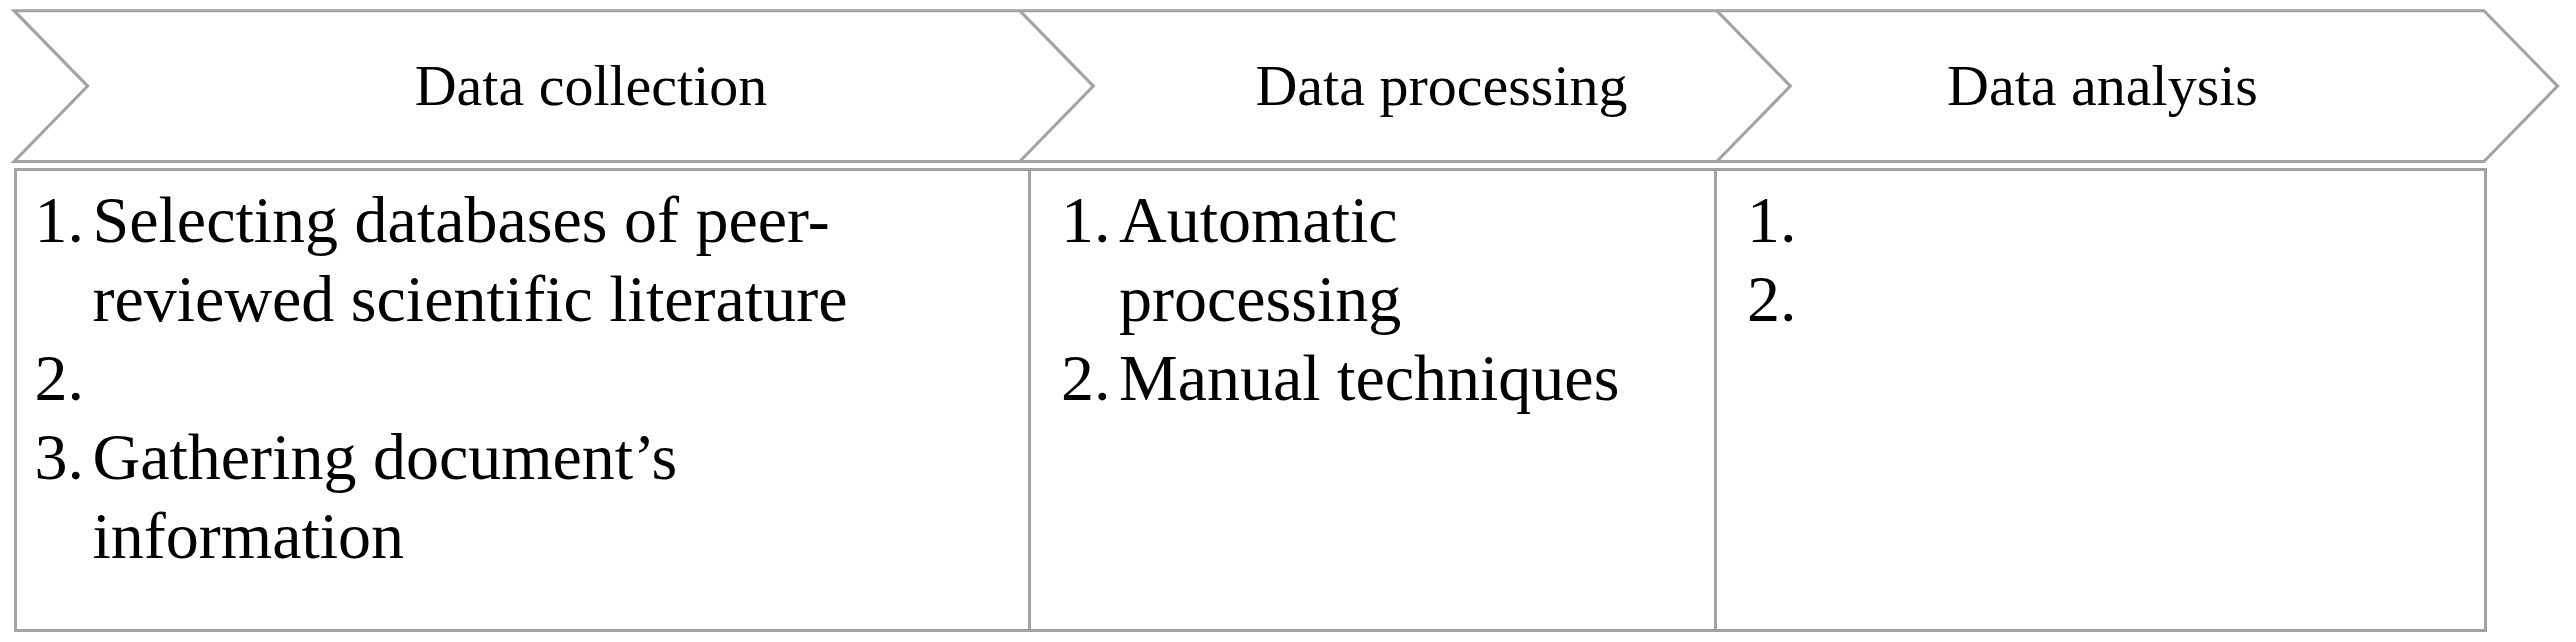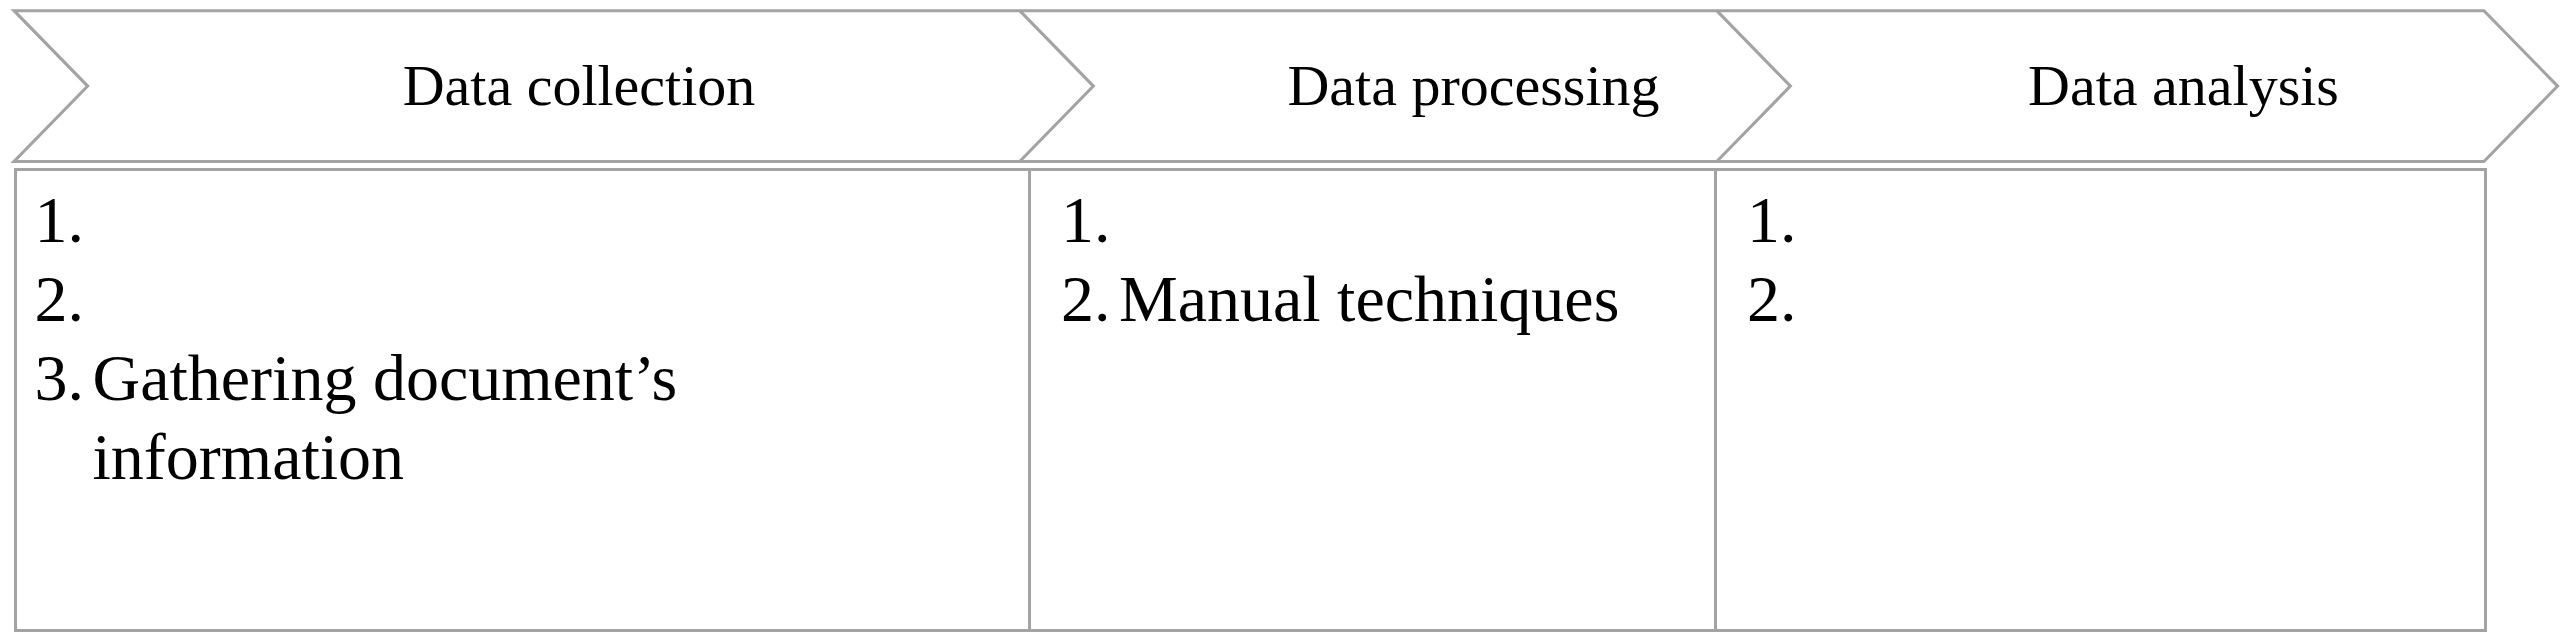--- a/index.html
+++ b/index.html
@@ -29,23 +29,23 @@
     top: 10.5px;
     height: 151px;
     display: flex;
     align-items: center;
     justify-content: center;
     font-size: 58px;
     line-height: 1;
     white-space: nowrap;
     color: #000000;
   }
-  .stage-label.s1 { left: 76px;  width: 1006px; }
-  .stage-label.s2 { left: 1125px; width: 697px; text-align: right;  }
-  .stage-label.s3 { left: 1800px; width: 767px;  }
+  .stage-label.s1 { left: 88px;  width: 1006px; }
+  .stage-label.s2 { left: 1093px; width: 697px; text-align: right;  }
+  .stage-label.s3 { left: 1719px; width: 767px;  }
 
   .steps-table {
     position: absolute;
     left: 14px;
     top: 168px;
     width: 2473px;
     height: 464px;
     box-sizing: border-box;
     border: 3.5px solid #a3a3a3;
     display: flex;
@@ -95,34 +95,38 @@
 
   <div class="stage-label s1">Data collection</div>
   <div class="stage-label s2">Data processing</div>
   <div class="stage-label s3">Data analysis</div>
 
   <div class="steps-table">
 
     <div class="col c1">
       <div class="step">
         <span class="num">1.</span>
+        <span class="txt">Selecting databases of peer-
+reviewed scientific literature</span>
       </div>
       <div class="step">
         <span class="num">2.</span>
       </div>
       <div class="step">
         <span class="num">3.</span>
         <span class="txt">Gathering document’s
 information</span>
       </div>
     </div>
 
     <div class="col c2">
       <div class="step">
         <span class="num">1.</span>
+        <span class="txt">Automatic
+processing</span>
       </div>
       <div class="step">
         <span class="num">2.</span>
         <span class="txt">Manual techniques</span>
       </div>
     </div>
 
     <div class="col c3">
       <div class="step">
         <span class="num">1.</span>

